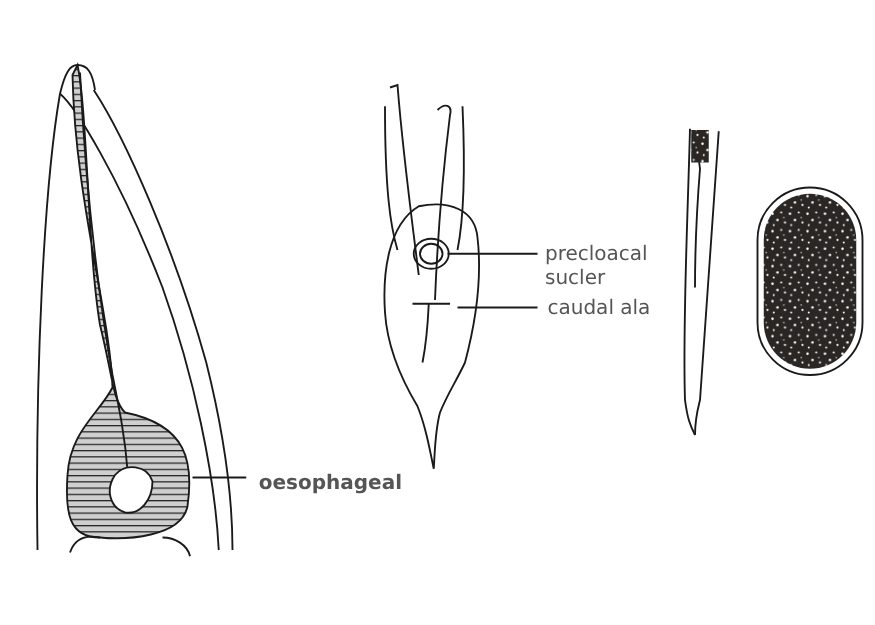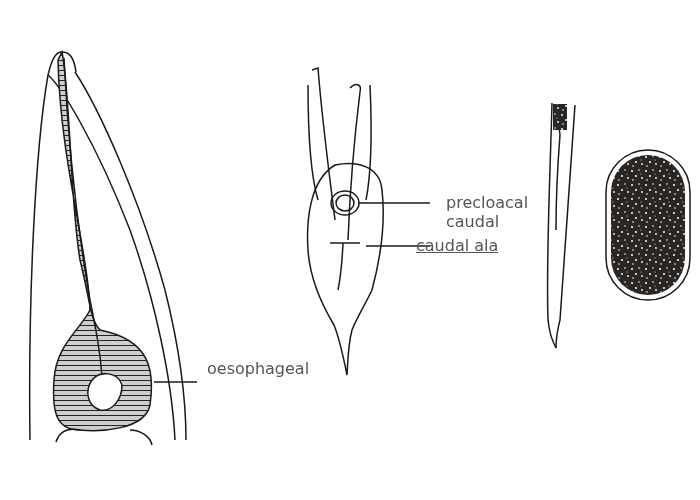--- a/index.html
+++ b/index.html
@@ -58,24 +58,24 @@
     <path d="M 556 104 L 560 135 C 558 160, 556 190, 556 230"></path>
     <rect x="553" y="104" width="14" height="26" fill="url(#speckle)" stroke="none"></rect>
   </g>
 
   <g>
     <rect x="606" y="150" width="84" height="150" rx="42" ry="42" fill="#ffffff" stroke="#1a1a1a" stroke-width="1.5"></rect>
     <rect x="611" y="155" width="74" height="140" rx="37" ry="37" fill="url(#speckle)"></rect>
   </g>
 </svg>
 
-<div class="label" style="left:207px; top:359px;">
+<div class="label" style="left:207px; top:376px;font-weight:bold;">
   <div>oesophageal</div>
 </div>
 
-<div class="label" style="left:446px; top:193px;">
+<div class="label" style="left:436px; top:193px;">
   <div>precloacal</div>
-  <div>caudal</div>
+  <div>sucler</div>
 </div>
 
-<div class="label" style="left:416px; top:236px;text-decoration:underline;">
+<div class="label" style="left:438px; top:236px;">
   <div>caudal ala</div>
 </div>
 
 </body></html>

